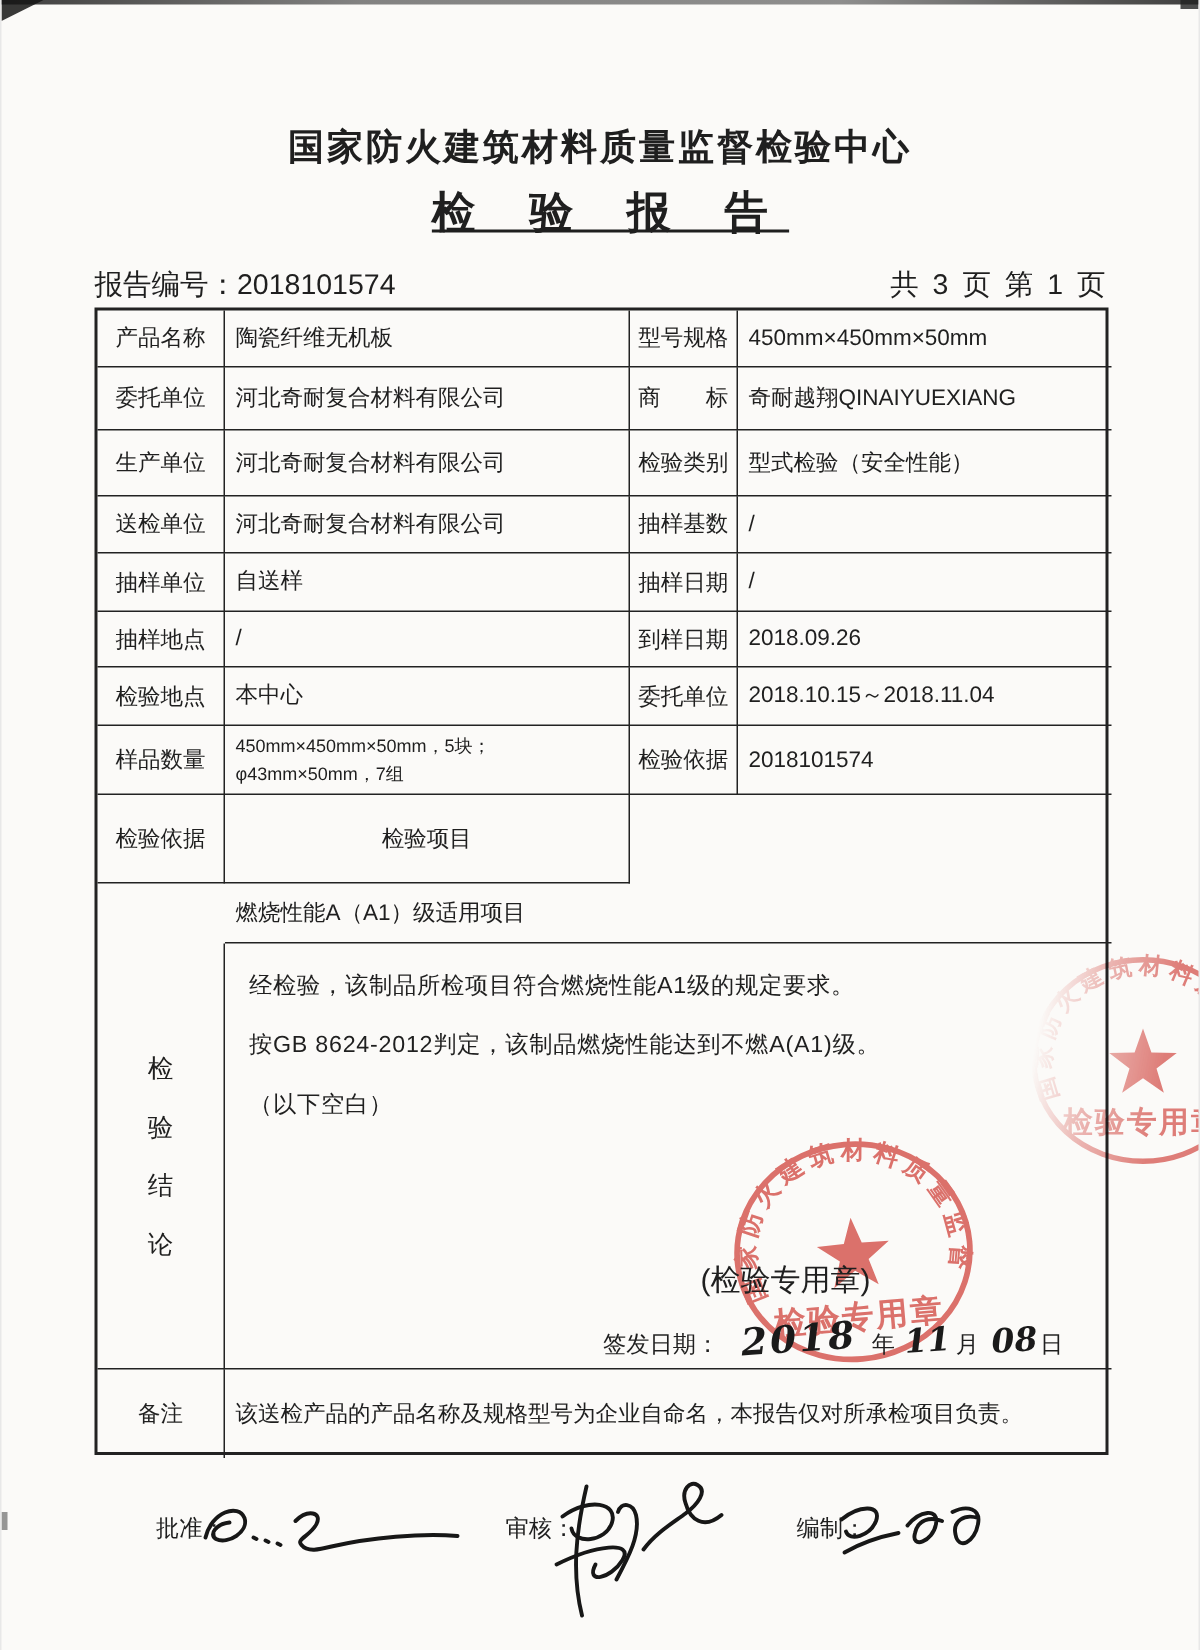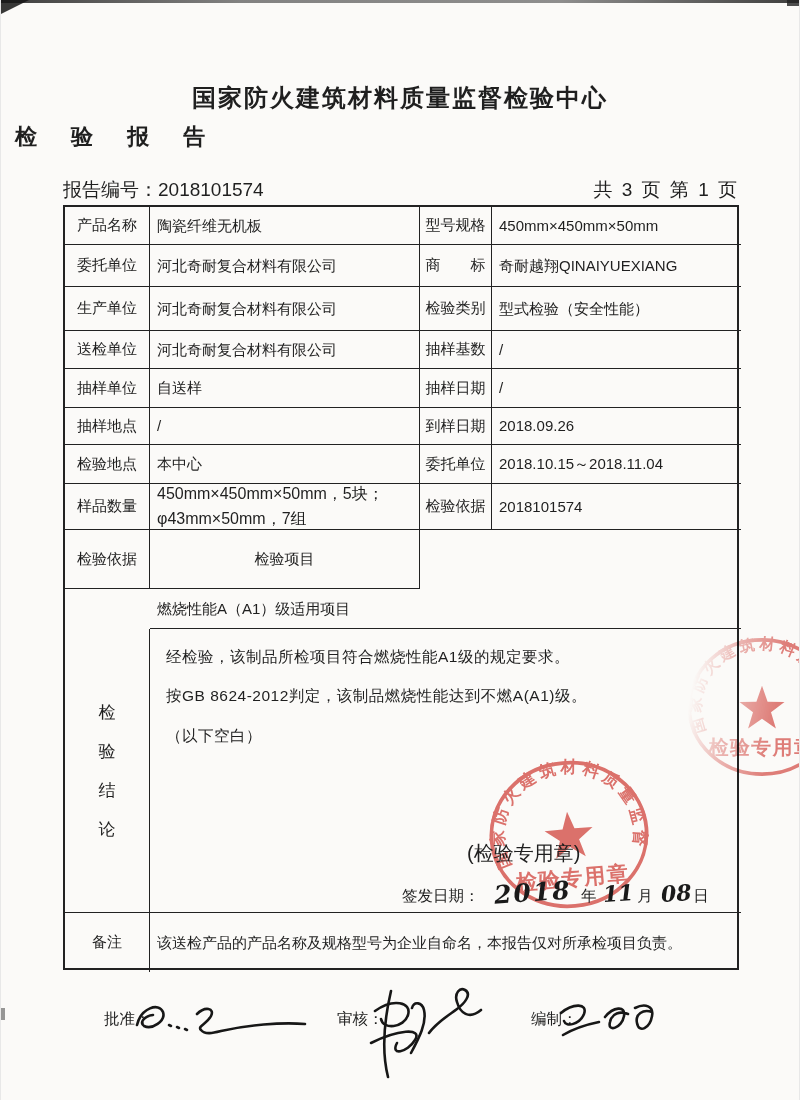--- a/index.html
+++ b/index.html
@@ -16,41 +16,41 @@
   .artifact-top{position:absolute;top:0;left:0;width:100%;height:3px;
     background:linear-gradient(to right,#000 0%,#5a5a5a 30%,#6a6a6a 70%,#000 100%);opacity:.75;}
   .artifact-corner-left{position:absolute;top:0;left:0;width:0;height:0;
     border-top:14px solid #151515;border-right:28px solid transparent;opacity:.85;}
   .artifact-corner-right{position:absolute;top:0;right:0;width:12px;height:6px;background:#222;opacity:.8;}
   .artifact-left-dot{position:absolute;left:0;top:1008px;width:4px;height:12px;background:#444;opacity:.55;}
 
   
   .title{position:absolute;top:82px;left:0;width:100%;text-align:center;
     font-size:24px;font-weight:bold;letter-spacing:2px;}
-  .subtitle{position:absolute;top:122px;left:0;width:100%;text-align:left;
-    font-size:22px;font-weight:bold;letter-spacing:14px;text-indent:14px;}
+  .subtitle{position:absolute;top:122px;left:0;width:100%;text-align:center;
+    font-size:29px;font-weight:bold;letter-spacing:14px;text-indent:14px;text-decoration:underline;}
   .report-line{position:absolute;top:177px;left:62px;width:676px;height:22px;font-size:19px;}
   .report-no{position:absolute;left:0;top:0;}
   .page-info{position:absolute;right:0;top:0;letter-spacing:2px;}
 
   
   .report-table{
     position:absolute;left:62px;top:205px;width:676px;height:765px;
     display:grid;grid-template-columns:85px 270px 72px 249px;
     grid-template-rows:38px 42px 44px 38px 39px 37px 39px 46px 59px 40px 284px 59px;
     border:2px solid #222;box-sizing:border-box;font-size:15px;
   }
   .cell{border-right:1.4px solid #222;border-bottom:1.4px solid #222;
     display:flex;align-items:center;box-sizing:border-box;overflow:hidden;}
   .cell.lab{justify-content:center;text-align:center;padding:0 2px;}
   .cell.val{padding:2px 7px;line-height:1.45;}
   .cell.last{border-right:none;}
   .cell.bottom{border-bottom:none;}
   .cell.span3{grid-column:2 / 5;}
-  .cell.small{font-size:16px;line-height:1.55;}
+  .cell.small{font-size:12px;line-height:1.55;}
   .vlab{flex-direction:column;justify-content:flex-start;padding-top:72px;
     font-size:17px;line-height:39px;letter-spacing:0;}
   .conclusion-cell{position:relative;display:block;}
   .c-line{position:absolute;left:16px;font-size:15.5px;letter-spacing:.5px;}
   .c-line1{top:18px;}
   .c-line2{top:57px;}
   .c-line3{top:97px;}
   .c-note{position:absolute;left:317px;top:211px;font-size:20px;z-index:4;}
   .sign-line{position:absolute;left:252px;top:249px;font-size:15.5px;z-index:4;
     display:flex;align-items:baseline;}

